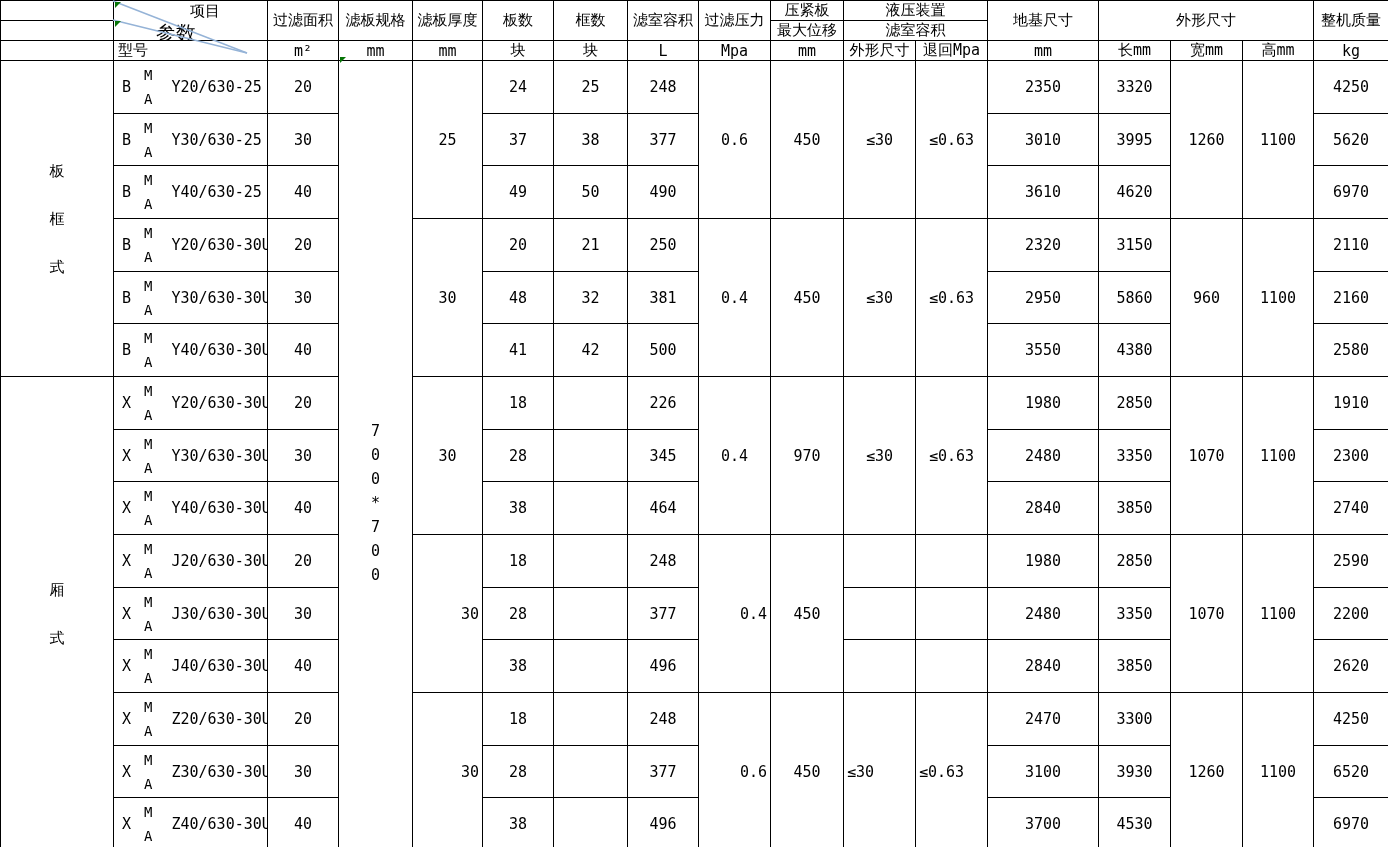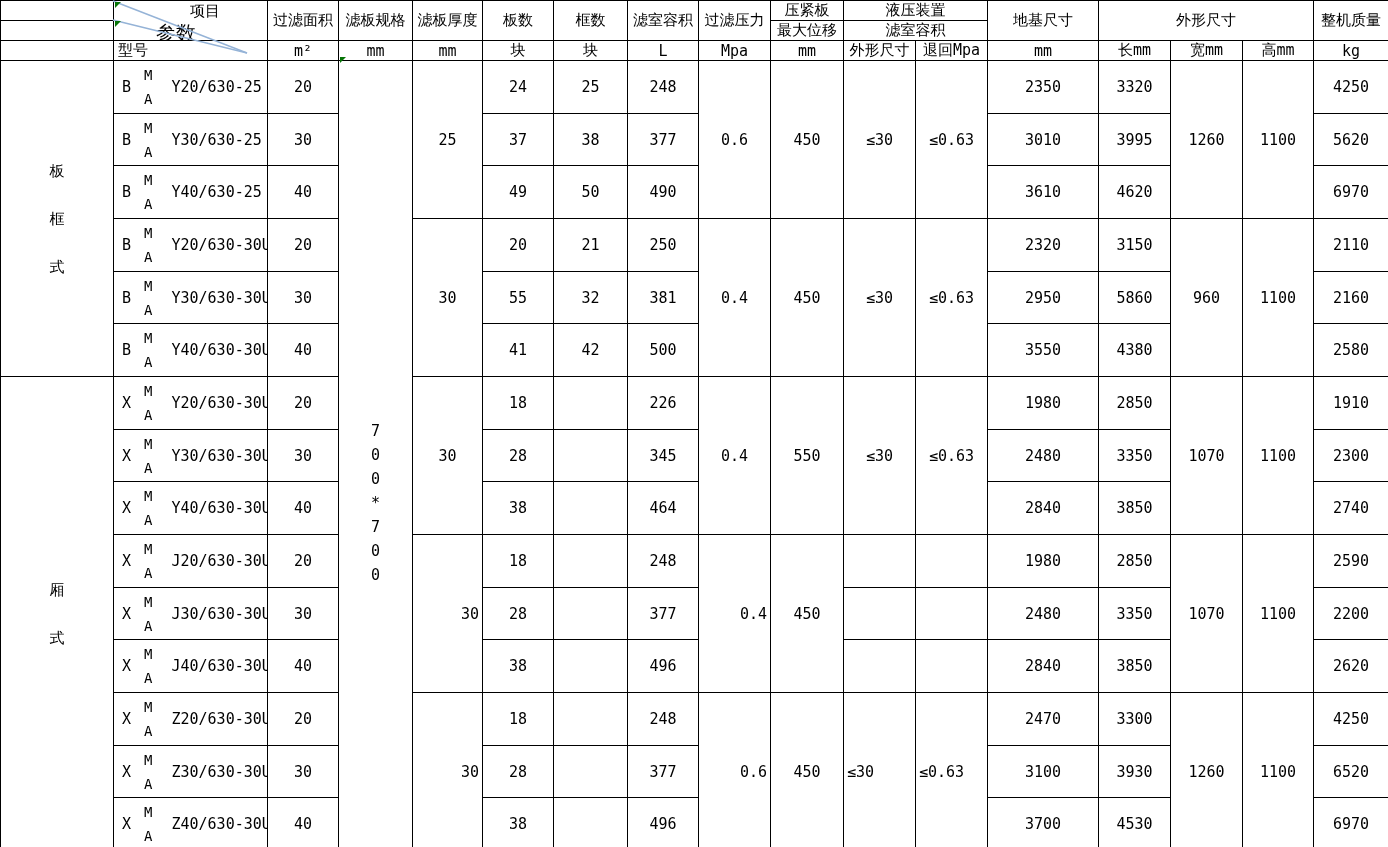--- a/index.html
+++ b/index.html
@@ -211,21 +211,21 @@
             <div class="mcell">
               <span>B</span>
               <span class="mstack">
                 <span>M</span>
                 <span>A</span>
               </span>
               <span>Y30/630-30U</span>
             </div>
           </td>
   <td>30</td>
-  <td>55</td>
+  <td>48</td>
   <td>32</td>
   <td>381</td>
   <td>2950</td>
   <td>5860</td>
   <td>2160</td>
 </tr>
 <tr class="dr">
   <td>
             <div class="mcell">
               <span>B</span>
@@ -259,21 +259,21 @@
               </span>
               <span>Y20/630-30U</span>
             </div>
           </td>
   <td>20</td>
   <td rowspan="3">30</td>
   <td>18</td>
   <td></td>
   <td>226</td>
   <td rowspan="3">0.4</td>
-  <td rowspan="3">550</td>
+  <td rowspan="3">970</td>
   <td rowspan="3">≤30</td>
   <td rowspan="3">≤0.63</td>
   <td>1980</td>
   <td>2850</td>
   <td rowspan="3">1070</td>
   <td rowspan="3">1100</td>
   <td>1910</td>
 </tr>
 <tr class="dr short">
   <td>

